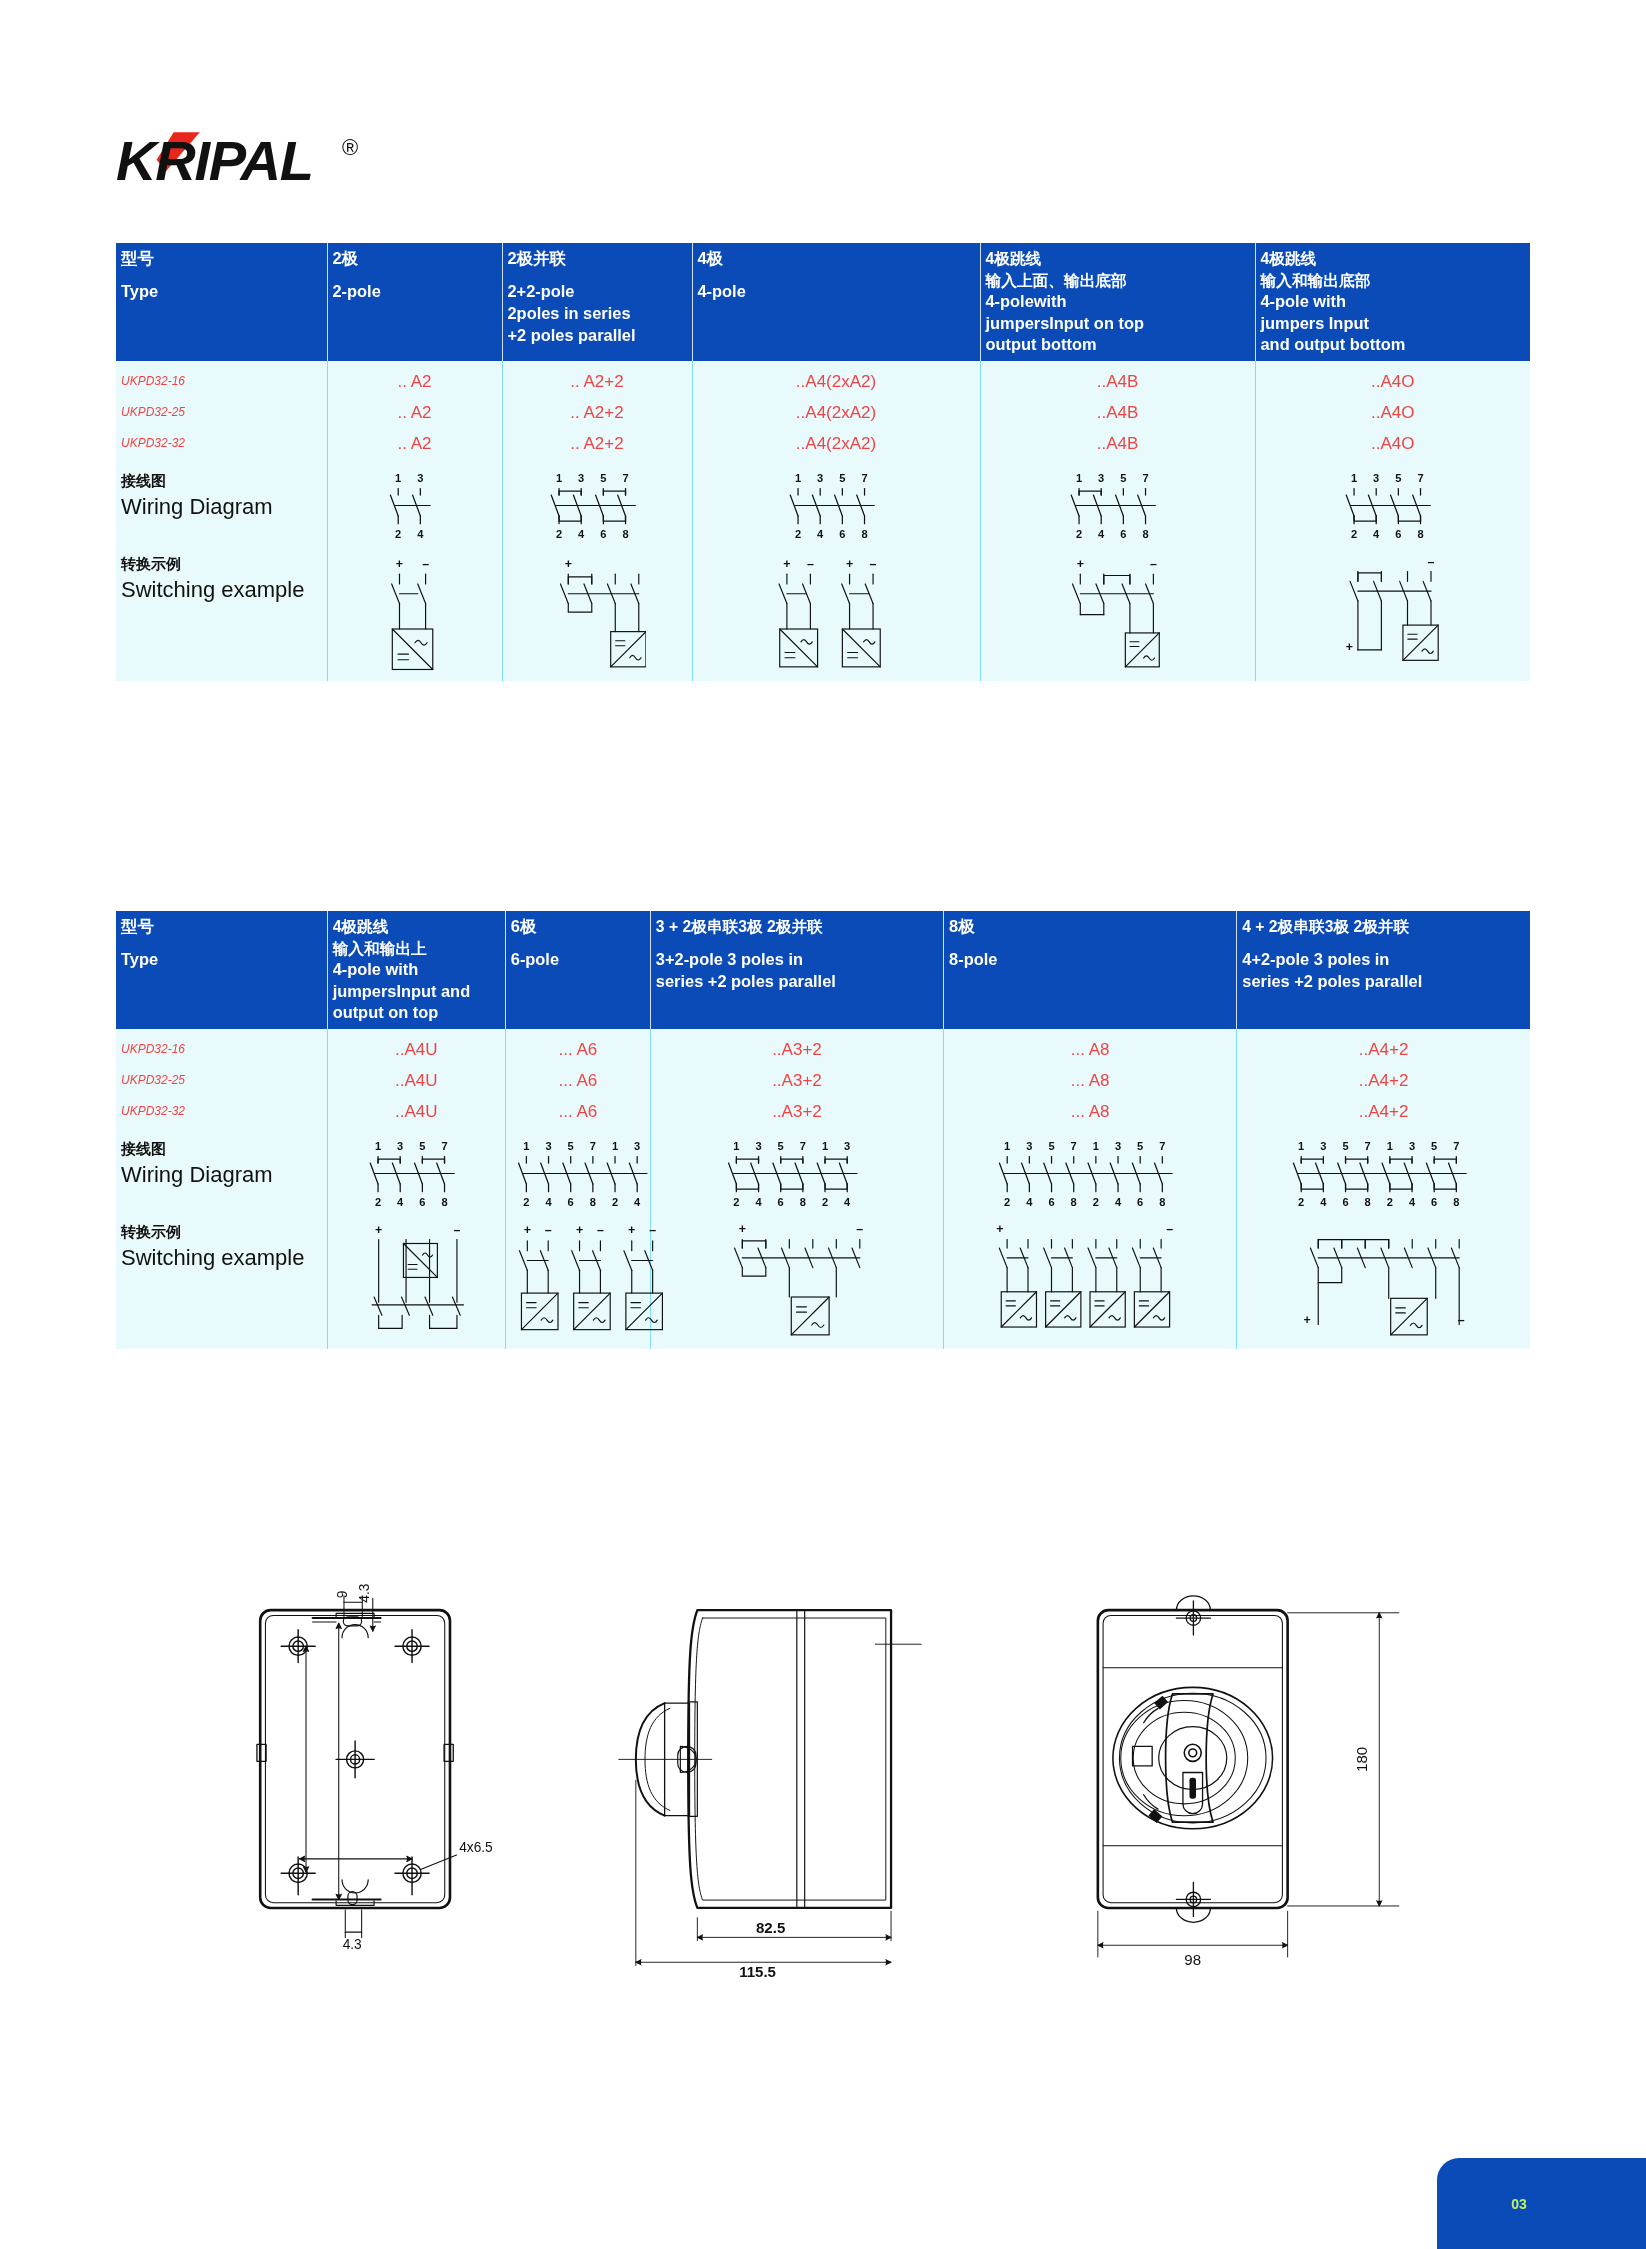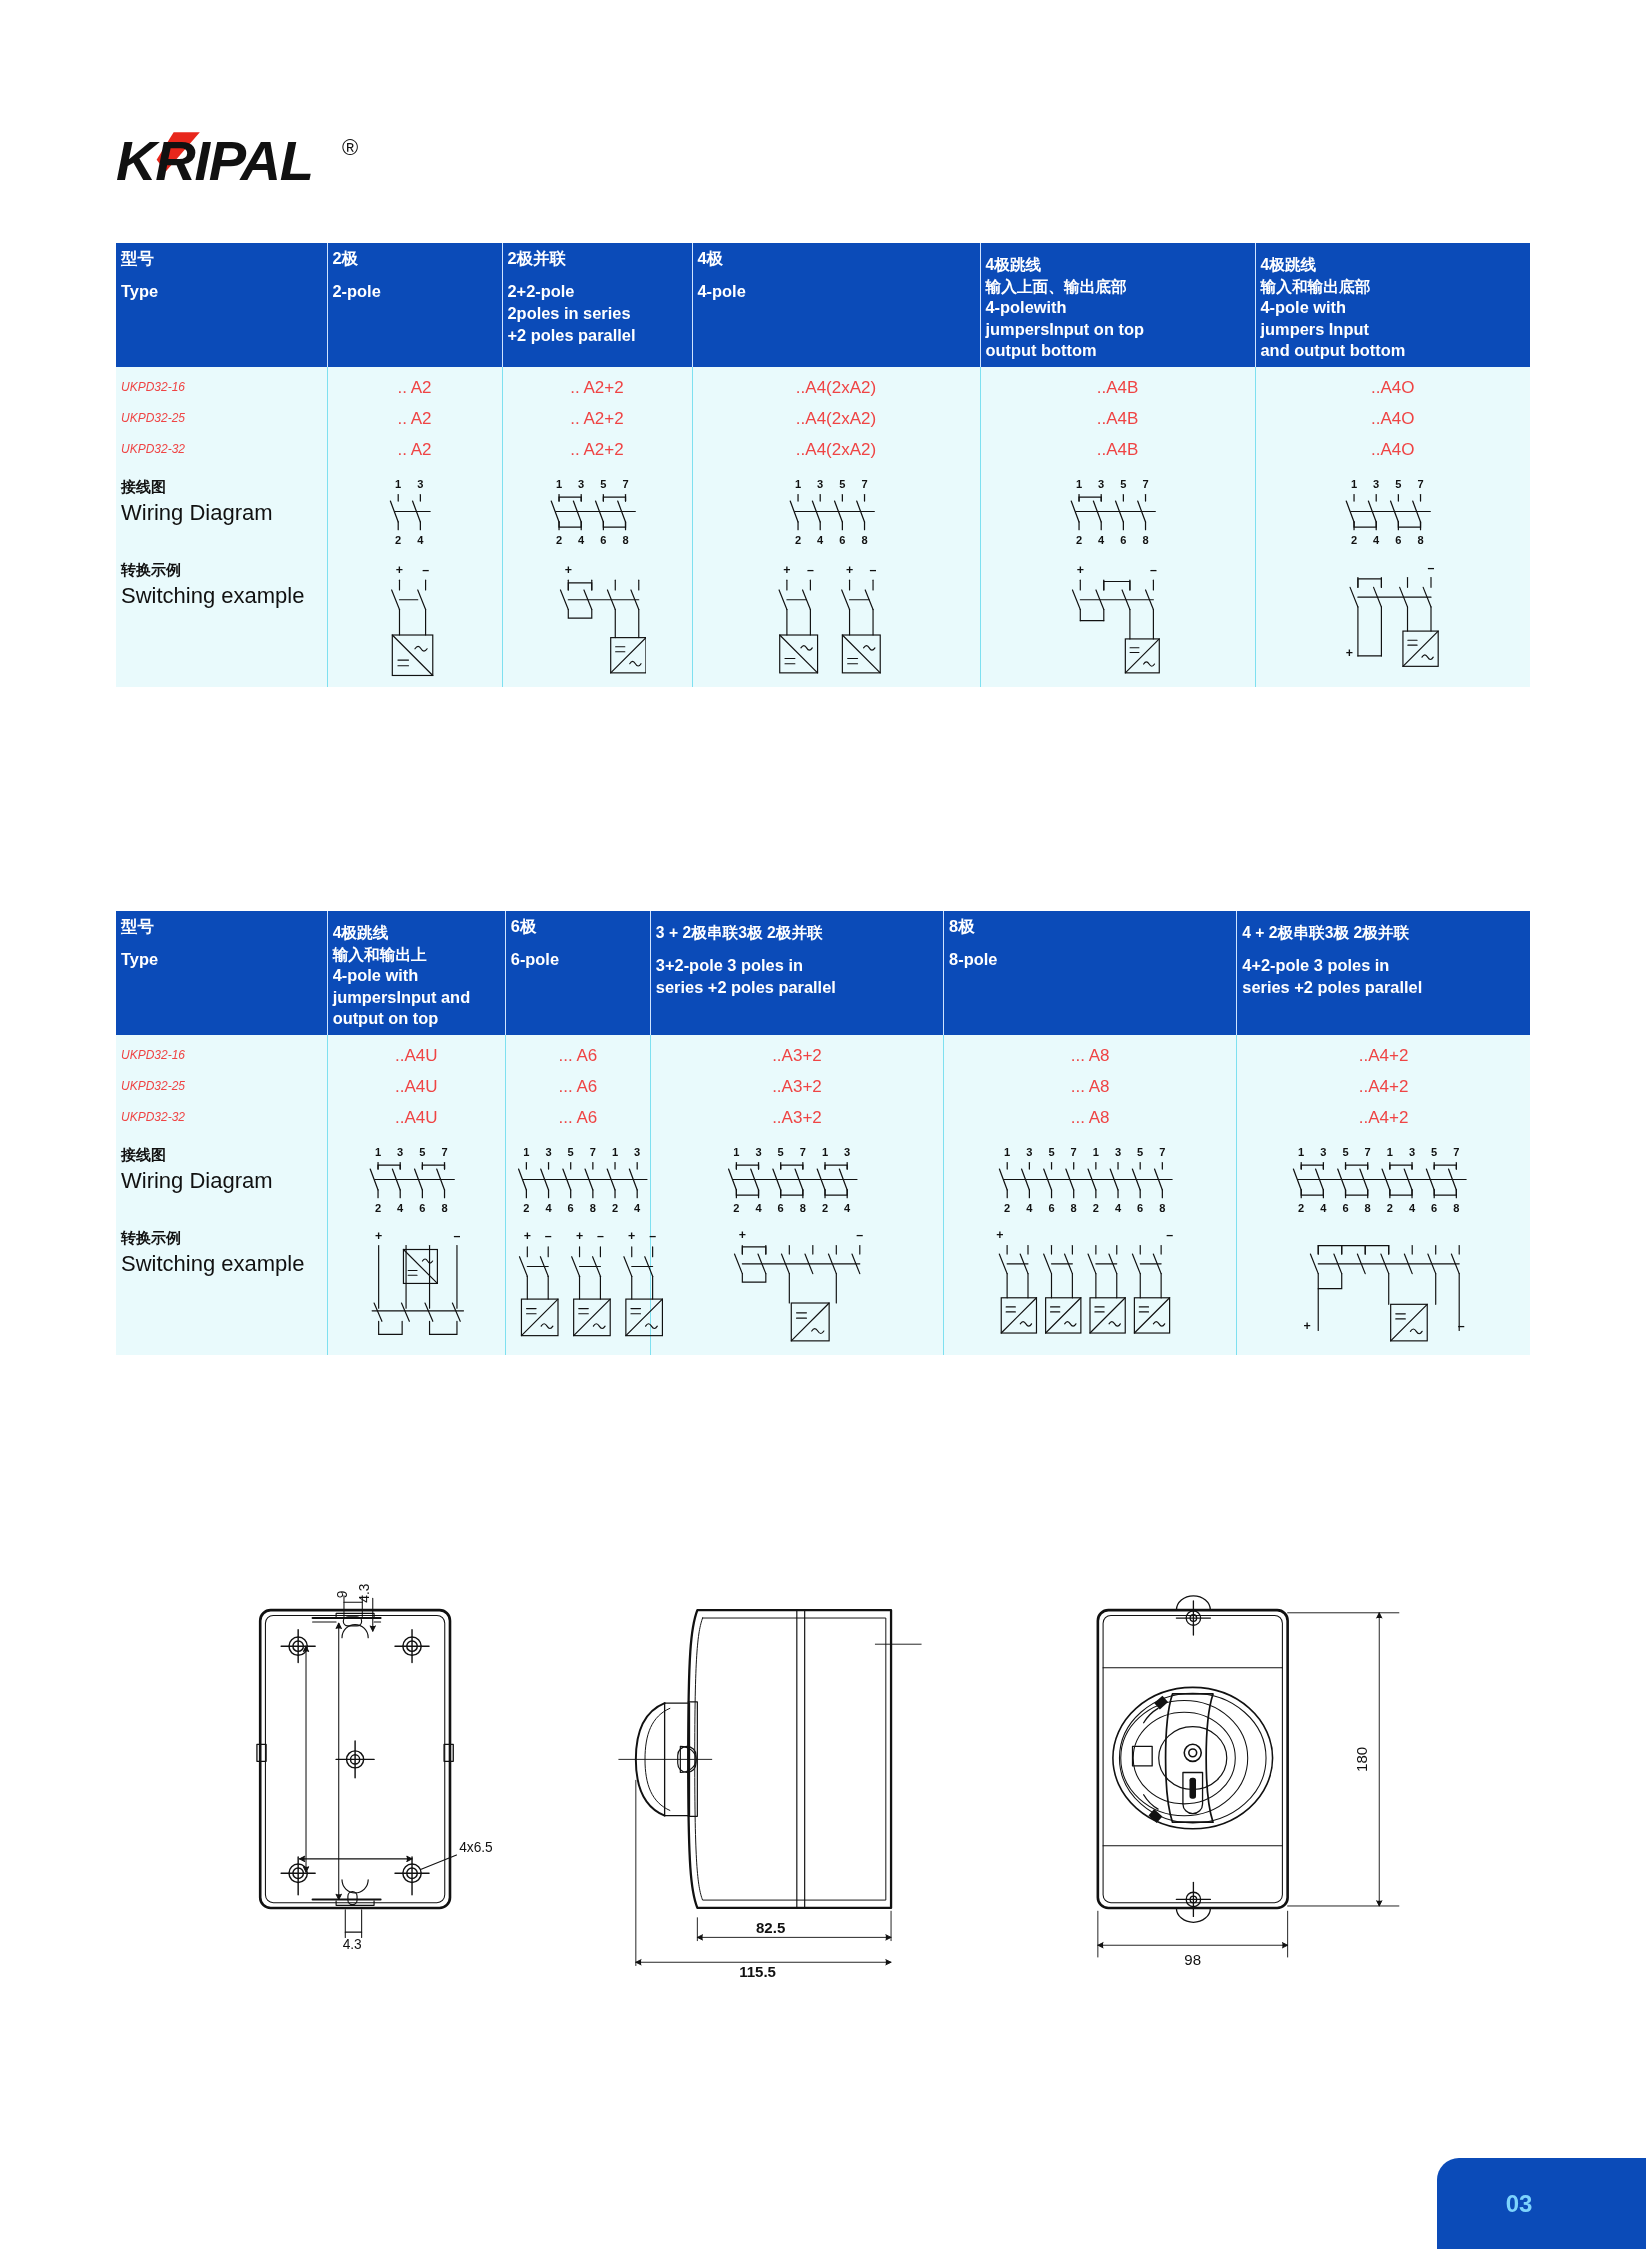--- a/index.html
+++ b/index.html
@@ -33,21 +33,21 @@
     background:#0B4BB8;color:#ffffff;
     font-weight:bold;font-size:16.4px;line-height:21.6px;
     padding:15.7px 10.5px 15.7px 11.8px;
     border-right:1.3px solid #cfe3ff;
     vertical-align:middle;
   }
   .hdr-cell:last-child{border-right:none;}
   .hdr-cn{font-weight:bold;font-size:16.4px;line-height:21.6px;display:block;}
   .hdr-gap{display:block;height:11.8px;}
   .hdr-en{font-weight:bold;font-size:16.4px;line-height:21.6px;display:block;}
-  .hdr-cn-small{font-size:15.7px;margin-top:6px;}
+  .hdr-cn-small{font-size:15.7px;}
 
   .body-cell{
     background:#E9FAFC;
     border-right:1.3px solid #7ee0f0;
     padding:0;
     vertical-align:middle;
   }
   .body-cell:last-child{border-right:none;margin-top:10px;}
 
   .model-col{
@@ -75,21 +75,21 @@
   .drawings svg{display:block;}
 
   
   .footer{
     position:absolute;left:1437px;top:2158px;width:209px;height:92px;
     background:#0B4BB8;border-top-left-radius:22px;
   }
   .footer .pg{
     position:absolute;left:0;top:0;width:164px;height:92px;
     display:flex;align-items:center;justify-content:center;
-    color:#7dd3fc;font-size:24px;font-weight:bold;
+    color:#bef264;font-size:14px;font-weight:bold;
     font-family:"Liberation Sans",sans-serif;
   }
 </style>
 </head>
 <body>
 
 <div class="page">
 
   <div class="logo-wrap">
     <svg width="275" height="72" viewBox="0 0 420 110">

